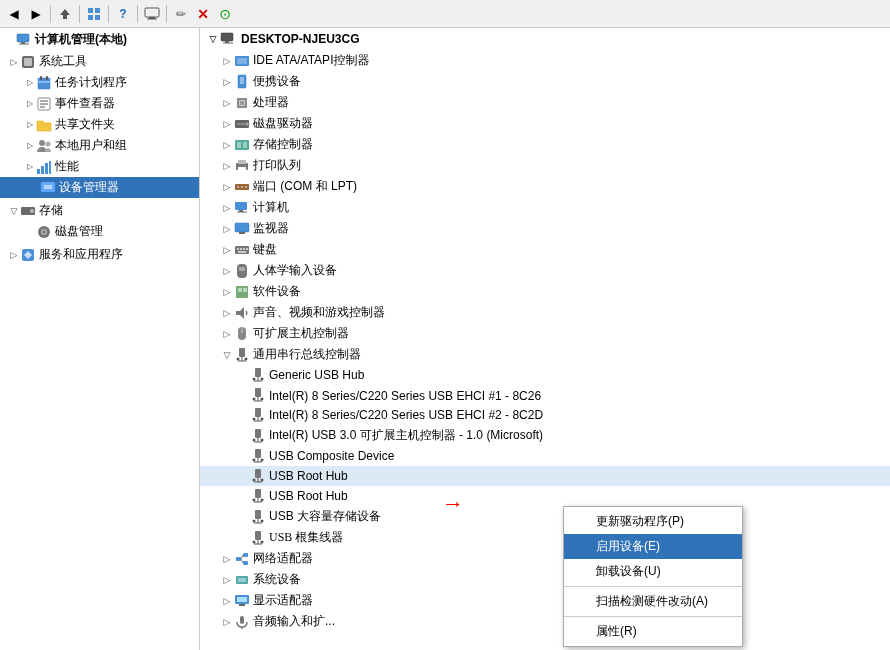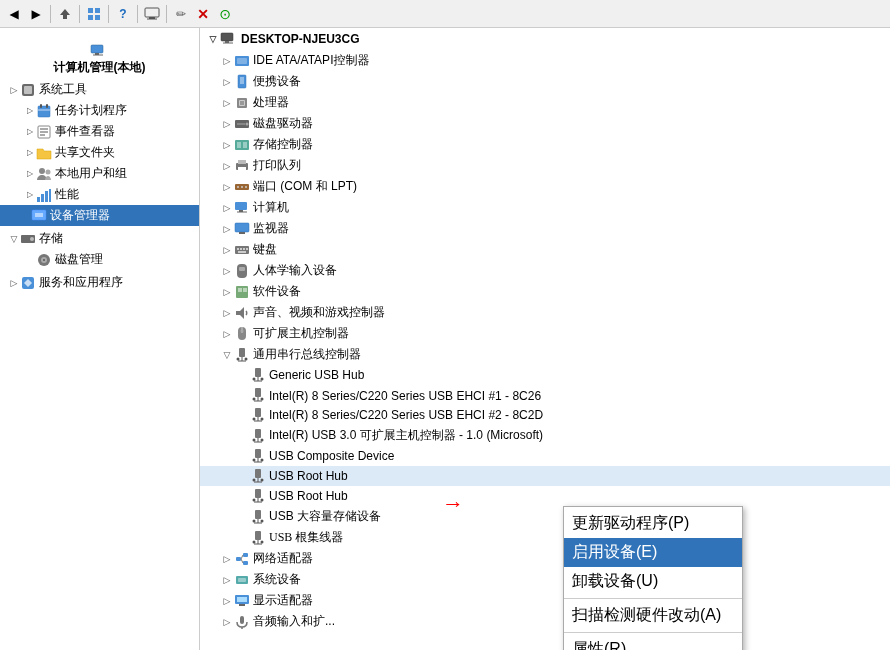--- a/index.html
+++ b/index.html
@@ -93,23 +93,23 @@
     .context-menu {
       position: absolute;
       background: #fff;
       border: 1px solid #aaa;
       box-shadow: 2px 2px 6px rgba(0,0,0,0.3);
       z-index: 100;
       min-width: 180px;
       padding: 2px 0;
     }
     .context-menu-item {
-      padding: 4px 8px;
+      padding: 4px 32px;
       cursor: pointer;
-      font-size: 16px;
+      font-size: 12px;
       white-space: nowrap;
     }
     .context-menu-item.active {
       background: #3073b8;
       color: white;
     }
     .context-menu-sep {
       height: 1px;
       background: #ccc;
       margin: 2px 0;
@@ -157,21 +157,21 @@
   <div class="toolbar-sep"></div>
   <div class="toolbar-btn" style="color:#555;">✏</div>
   <div class="toolbar-btn" style="color:#cc0000; font-size:14px; font-weight:bold;">✕</div>
   <div class="toolbar-btn" style="color:#009900; font-size:14px;">⊙</div>
 </div>
 
 <div class="main-container">
 
   <div class="left-panel">
 
-    <div class="tree-item" style="font-weight:bold; font-size:11px; padding: 3px 4px; flex-direction: column;">
+    <div class="tree-item" style="font-weight:bold; font-size:11px; padding: 3px 4px;">
       <span class="tree-arrow"></span>
       <span class="tree-icon">
         <svg width="16" height="14" viewBox="0 0 16 14">
             <rect x="1" y="1" width="12" height="8" rx="1" fill="#4a90d9" stroke="#2a6090" stroke-width="0.5"></rect>
             <rect x="5" y="9" width="4" height="2" fill="#666"></rect>
             <line x1="3" y1="11" x2="13" y2="11" stroke="#666" stroke-width="1"></line>
           </svg>
       </span>
       <span class="tree-label">计算机管理(本地)</span>
     </div>
@@ -242,21 +242,21 @@
         <svg width="16" height="16" viewBox="0 0 16 16">
             <rect x="1" y="10" width="3" height="5" fill="#4a90d9"></rect>
             <rect x="5" y="7" width="3" height="8" fill="#4a90d9"></rect>
             <rect x="9" y="4" width="3" height="11" fill="#4a90d9"></rect>
             <rect x="13" y="2" width="2" height="13" fill="#4a90d9"></rect>
           </svg>
       </span>
       <span class="tree-label">性能</span>
     </div>
 
-    <div class="tree-item selected" style="padding-left:19px;">
+    <div class="tree-item selected" style="padding-left:28px;">
       <span class="tree-arrow" style="color:#fff; font-size:8px;"></span>
       <span class="tree-icon">
         <svg width="16" height="16" viewBox="0 0 16 16">
             <rect x="1" y="2" width="14" height="10" rx="1" fill="#6af" stroke="#48f" stroke-width="0.5"></rect>
             <rect x="4" y="5" width="8" height="4" fill="#fff" opacity="0.5"></rect>
           </svg>
       </span>
       <span class="tree-label">设备管理器</span>
     </div>
 

